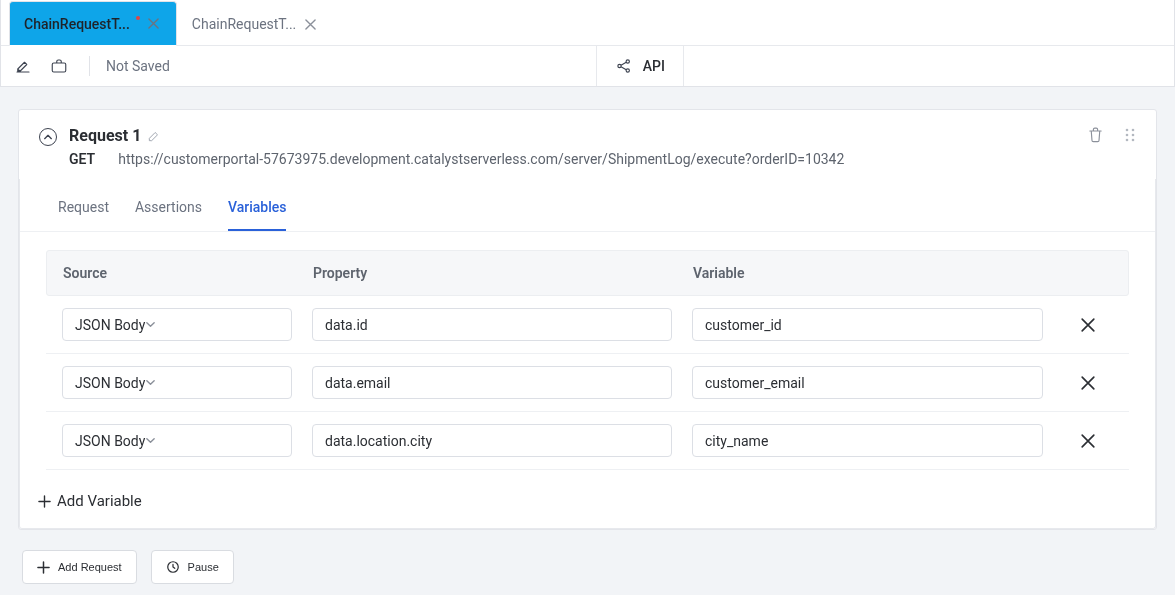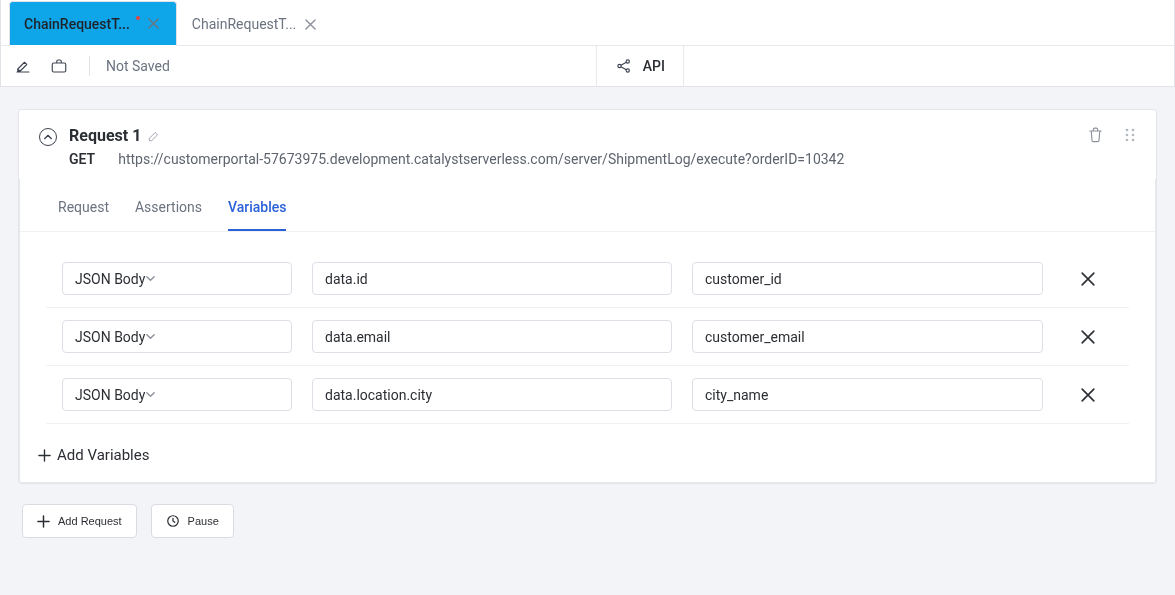--- a/index.html
+++ b/index.html
@@ -322,20 +322,26 @@
     </div>
 
     <div class="inner-card">
       <div class="subtabs">
         <div class="subtab">Request</div>
         <div class="subtab">Assertions</div>
         <div class="subtab active">Variables</div>
       </div>
 
       <div class="var-table">
+        <div class="thead">
+          <div>Source</div>
+          <div>Property</div>
+          <div>Variable</div>
+          <div></div>
+        </div>
 
         <div class="row">
           <div class="cell-wrap">
             <div class="select">
               <span>JSON Body</span>
               <span class="chevdown">
                   <svg width="11" height="11" viewBox="0 0 12 12">
                     <path d="M2 4 L6 8 L10 4" stroke="#8b909a" stroke-width="1.5" fill="none" stroke-linecap="round" stroke-linejoin="round"></path>
                   </svg>
                 </span>
@@ -412,21 +418,21 @@
                 <path d="M1 1 L11 11 M11 1 L1 11" stroke="#2b2e33" stroke-width="1.4" stroke-linecap="round"></path>
               </svg>
           </div>
         </div>
       </div>
 
       <div class="add-var">
         <svg width="13" height="13" viewBox="0 0 14 14">
             <path d="M7 1 V13 M1 7 H13" stroke="#2b2e33" stroke-width="1.5" stroke-linecap="round"></path>
           </svg>
-        <span>Add Variables</span>
+        <span>Add Variable</span>
       </div>
     </div>
   </div>
 
   <div class="bottom-row">
     <button class="btn-sec">
       <svg width="13" height="13" viewBox="0 0 14 14">
           <path d="M7 1 V13 M1 7 H13" stroke="#2b2e33" stroke-width="1.6" stroke-linecap="round"></path>
         </svg>
       <span>Add Request</span>

